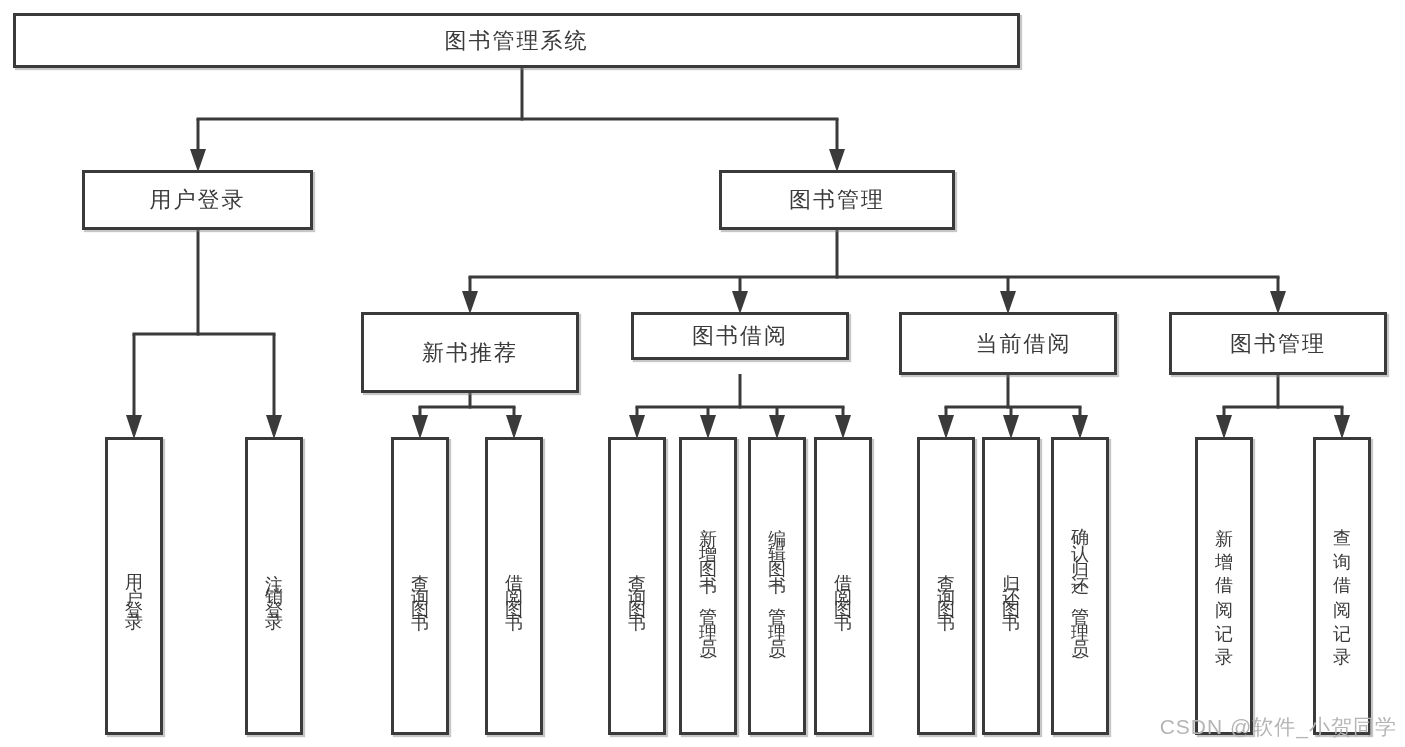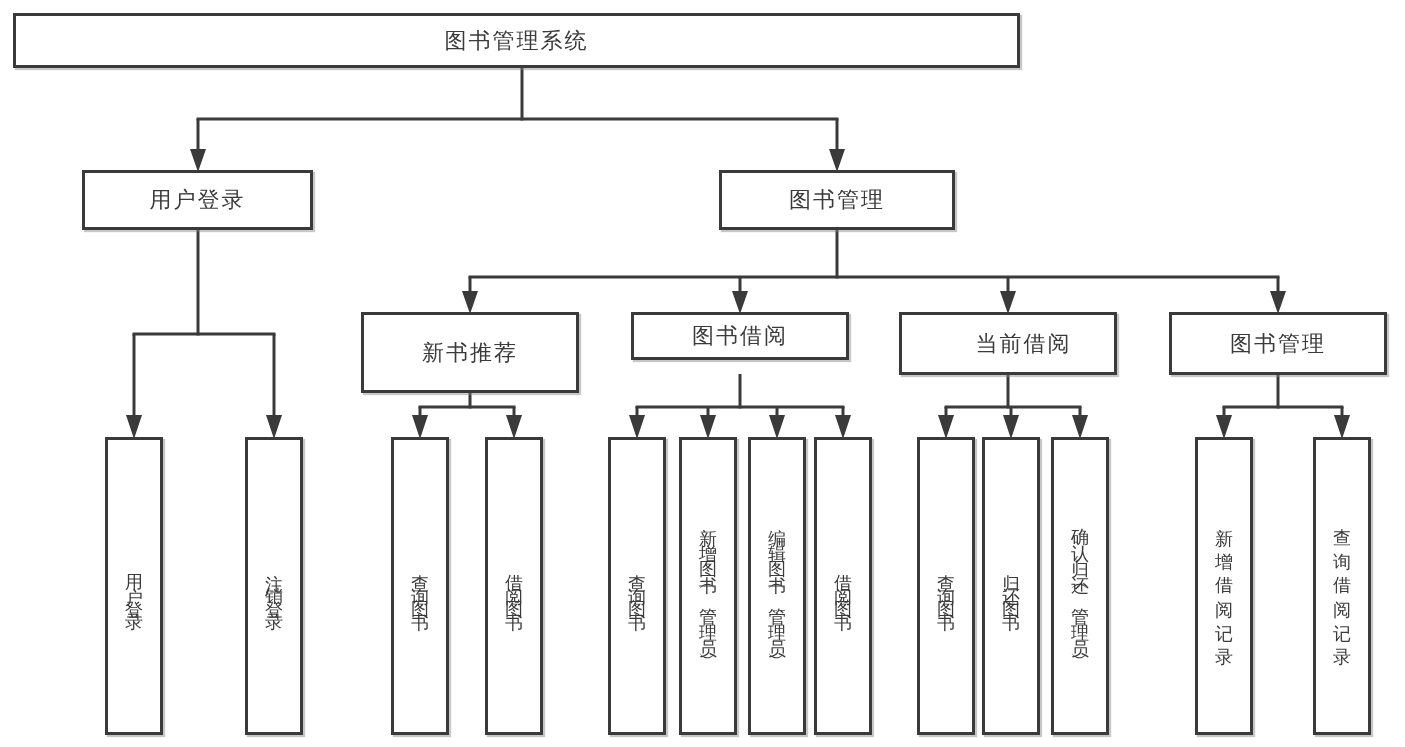--- a/index.html
+++ b/index.html
@@ -166,13 +166,14 @@
   <div class="node leaf sp8 f11">
     <span class="vtext">确认归还（管理员）</span>
   </div>
   <div class="node leaf sp6 f12">
     <span class="vtext">新增借阅记录</span>
   </div>
   <div class="node leaf sp6 f13">
     <span class="vtext">查询借阅记录</span>
   </div>
 
+  <div class="watermark">CSDN @软件_小贺同学</div>
 </div>
 
 </body></html>

